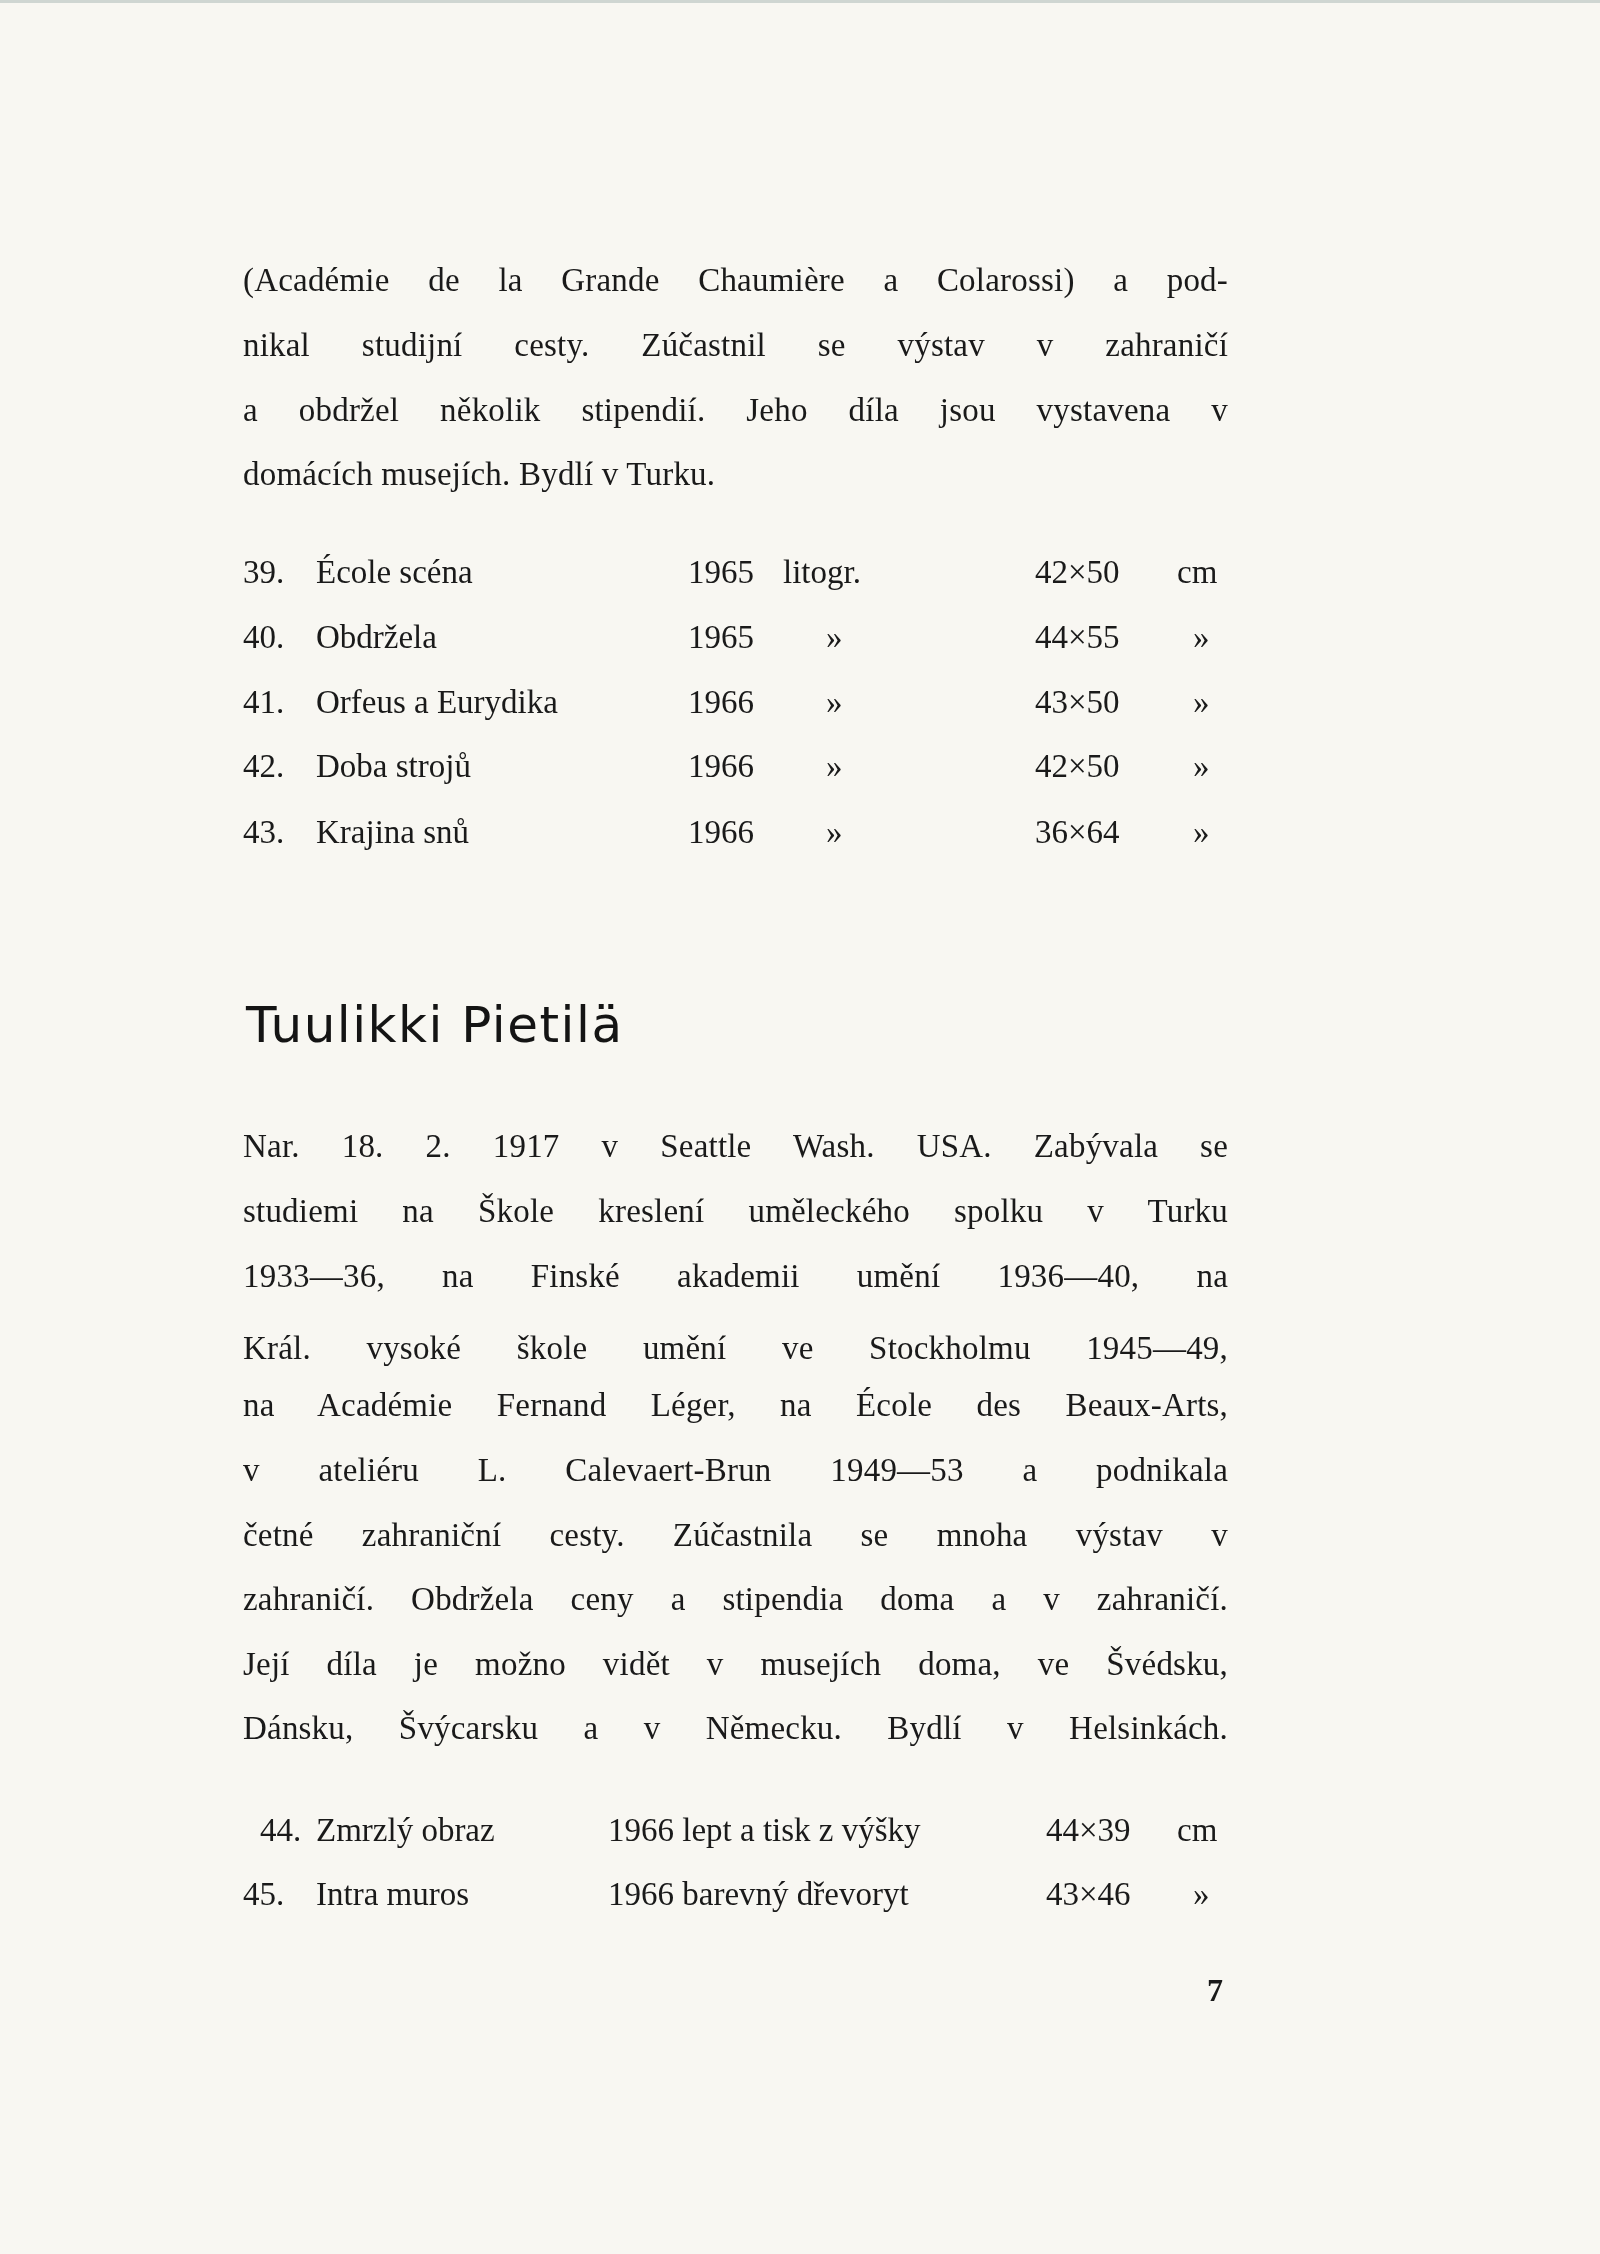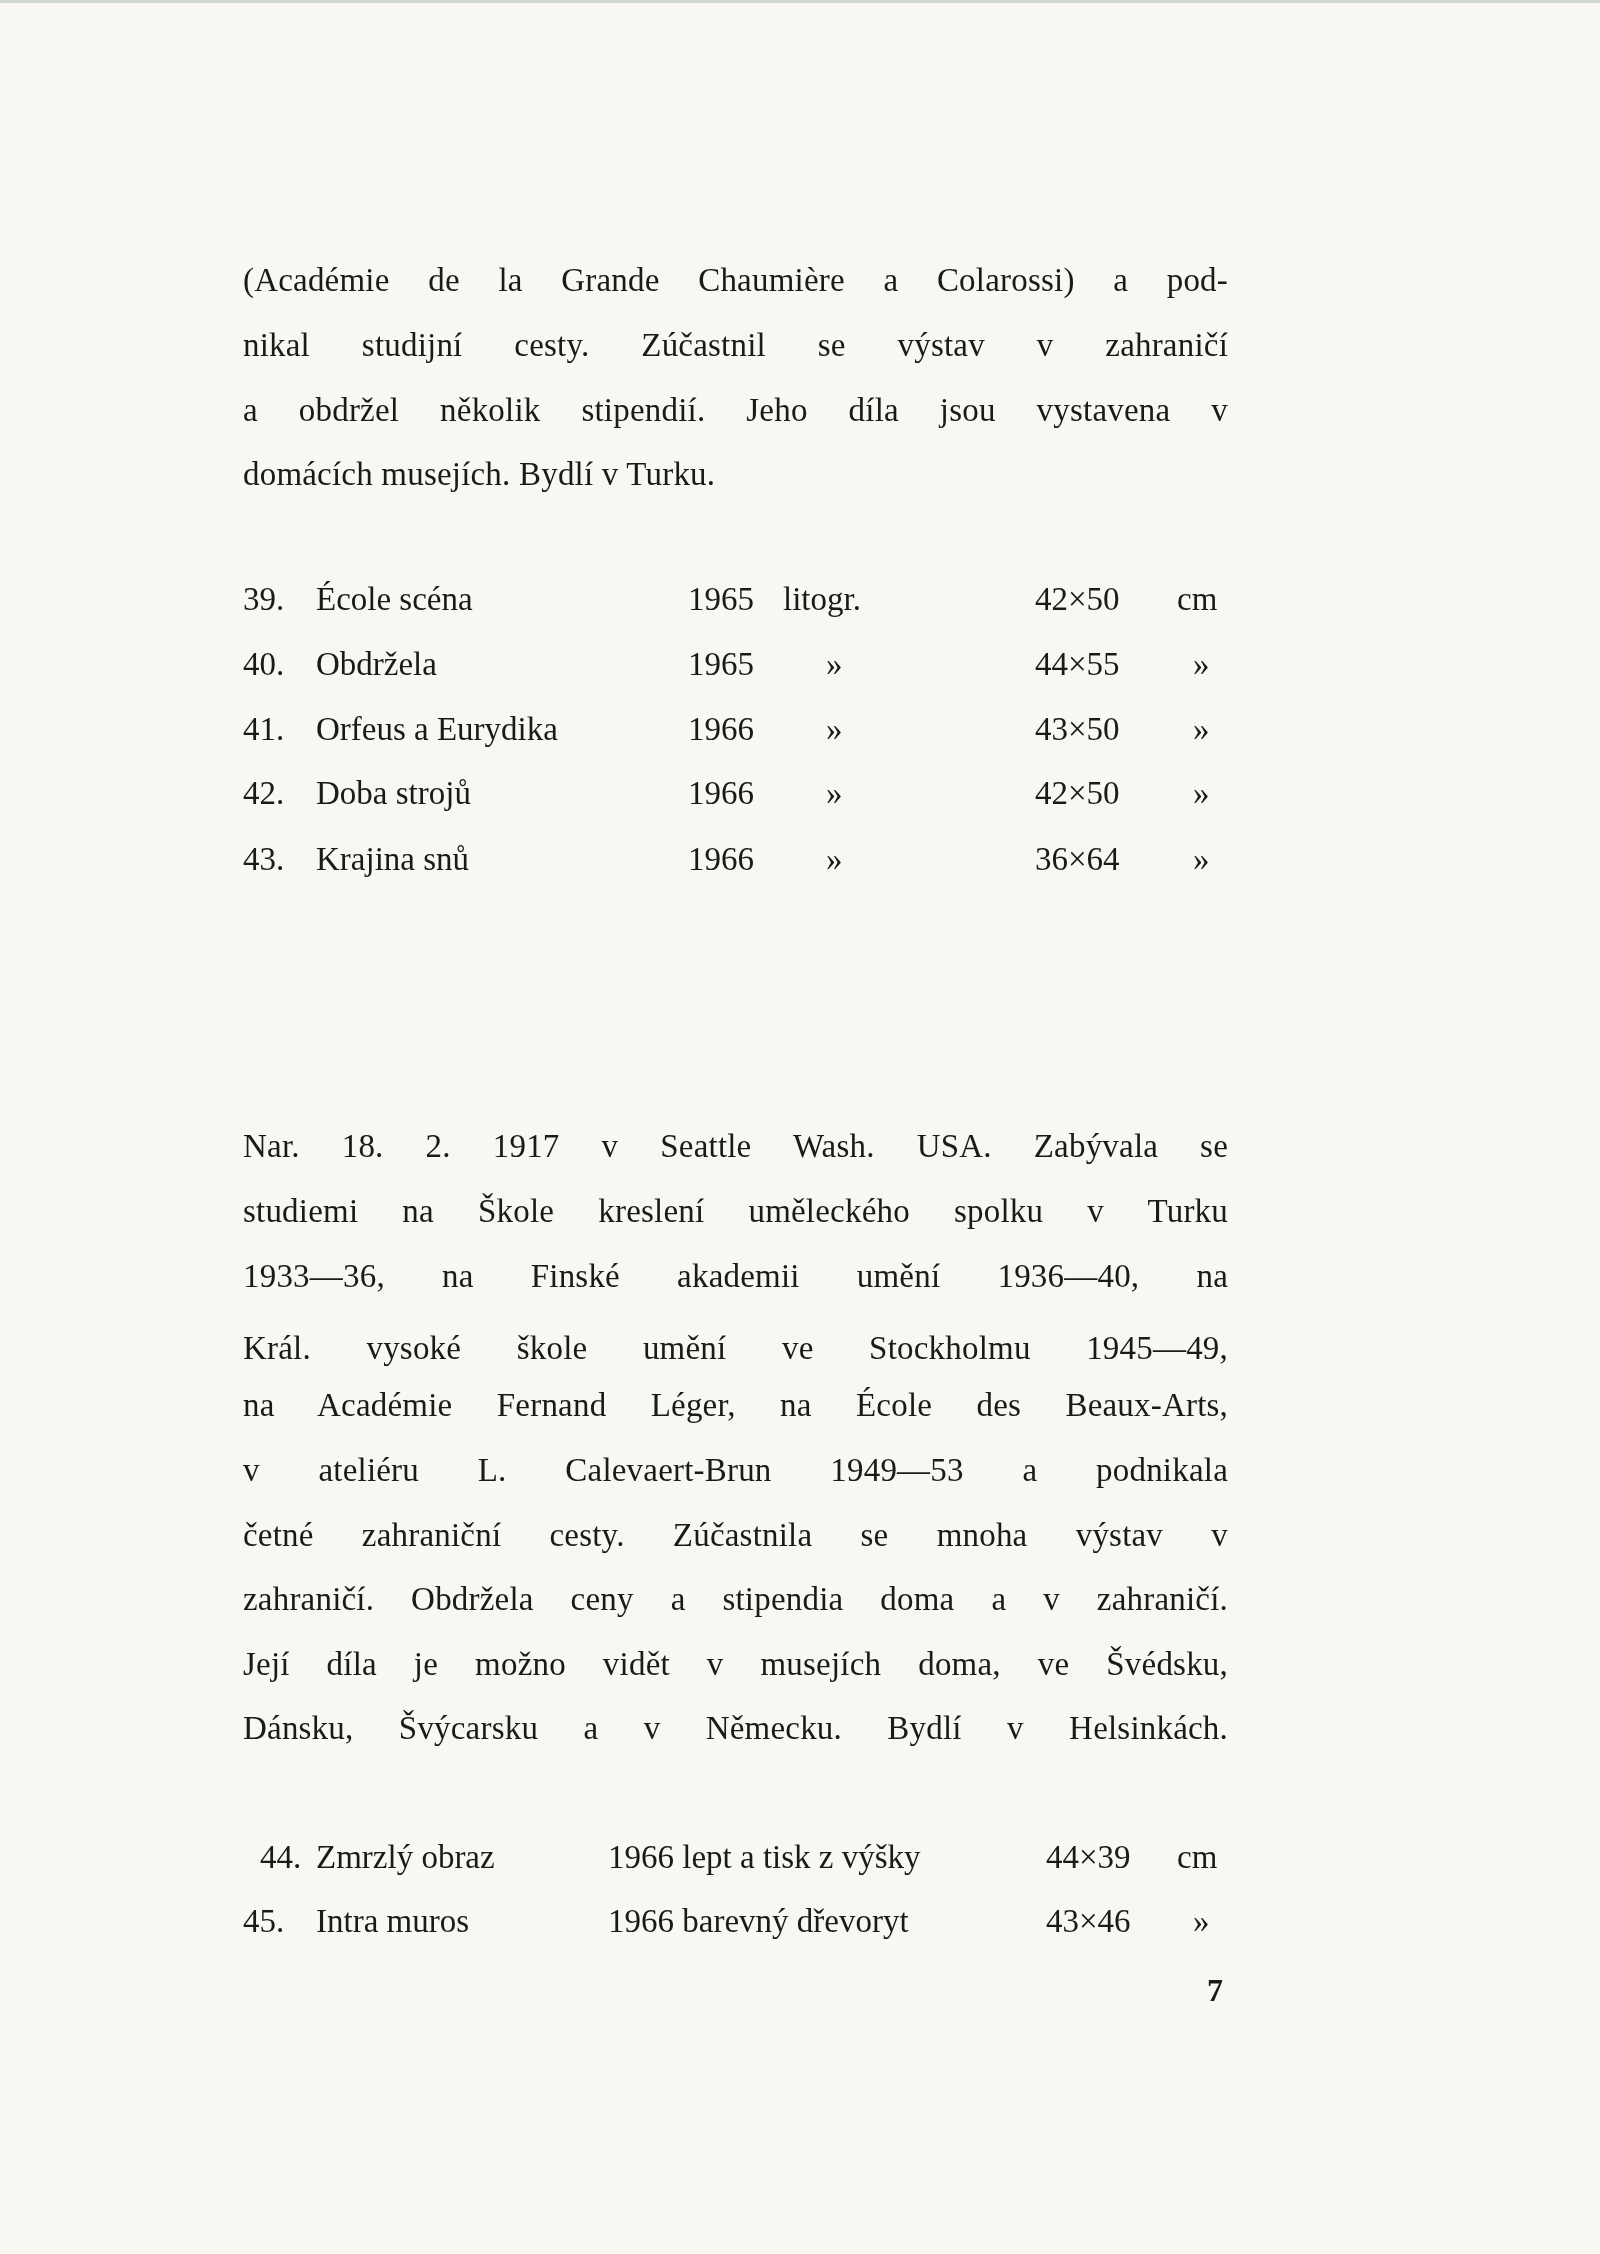--- a/index.html
+++ b/index.html
@@ -44,21 +44,20 @@
     }
     .row {
       position: absolute;
       left: 243px;
       width: 990px;
       height: 40px;
       font-family: "Liberation Serif", "DejaVu Serif", serif;
       font-size: 33px;
       line-height: 40px;
       white-space: nowrap;
-      margin-top: 27px;
     }
     .row span {
       position: absolute;
       top: 0;
     }
     .heading {
       position: absolute;
       left: 246px;
       top: 995px;
       font-family: "DejaVu Sans", "Liberation Sans", sans-serif;
@@ -128,20 +127,21 @@
     <div class="row" style="top:812px">
       <span style="left:0">43.</span>
       <span style="left:73px">Krajina snů</span>
       <span style="left:445px">1966</span>
       <span style="left:583px">»</span>
       <span style="left:792px">36×64</span>
       <span style="left:950px">»</span>
     </div>
   </div>
 
+  <h1 class="heading" style="margin:0">Tuulikki Pietilä</h1>
 
   <div>
     <div class="line" style="top:1126px">Nar. 18. 2. 1917 v Seattle Wash. USA. Zabývala se</div>
     <div class="line" style="top:1191px">studiemi na Škole kreslení uměleckého spolku v Turku</div>
     <div class="line" style="top:1256px">1933—36, na Finské akademii umění 1936—40, na</div>
     <div class="line" style="top:1328px">Král. vysoké škole umění ve Stockholmu 1945—49,</div>
     <div class="line" style="top:1385px">na Académie Fernand Léger, na École des Beaux-Arts,</div>
     <div class="line" style="top:1450px">v ateliéru L. Calevaert-Brun 1949—53 a podnikala</div>
     <div class="line" style="top:1515px">četné zahraniční cesty. Zúčastnila se mnoha výstav v</div>
     <div class="line" style="top:1579px">zahraničí. Obdržela ceny a stipendia doma a v zahraničí.</div>

